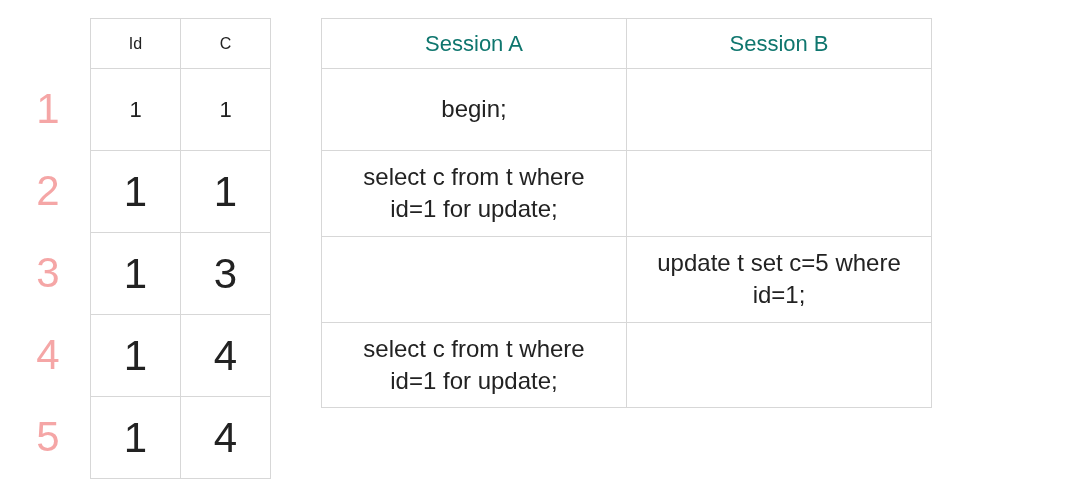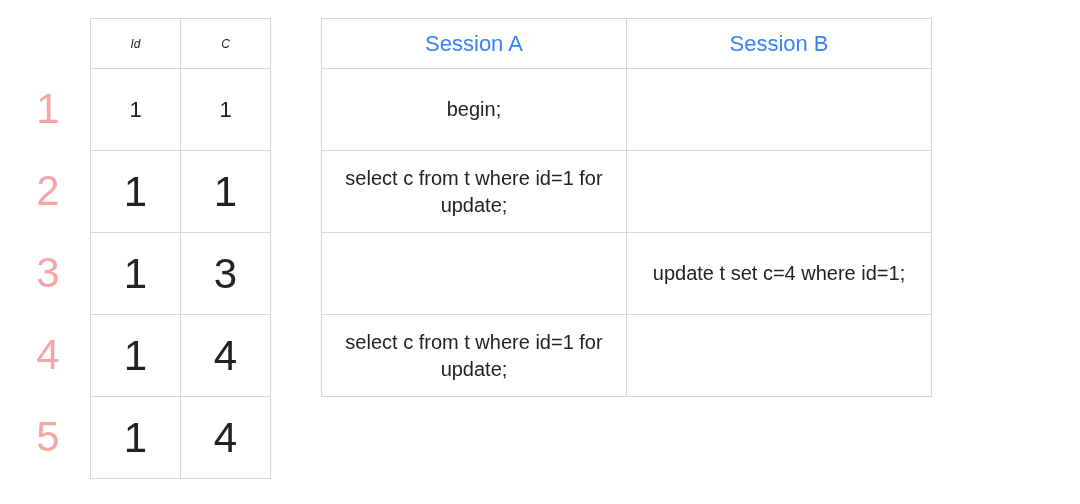--- a/index.html
+++ b/index.html
@@ -43,44 +43,43 @@
     border: 1px solid #d7d7d7;
     text-align: center;
     vertical-align: middle;
     font-weight: 400;
     color: #222;
   }
   
   .data-table th {
     width: 90px;
     height: 50px;
-    font-size: 12px;
-    font-style: italic;
+    font-size: 16px;
   }
   .data-table td {
     width: 90px;
     height: 82px;
   }
   .data-table td.small { font-size: 22px; }
   .data-table td.big {
     font-size: 42px;
     font-family: "Comic Sans MS", "Segoe Script", cursive, sans-serif;
   }
   
   .session-table th {
     width: 305px;
     height: 50px;
     font-size: 22px;
     font-weight: 400;
-    color: #3b82f6;
+    color: #0f766e;
   }
   .session-table td {
     width: 305px;
     height: 82px;
-    font-size: 20px;
+    font-size: 24px;
     padding: 10px 18px;
     line-height: 1.35;
   }
 </style>
 </head>
 <body>
 
 <div class="wrap">
 
   <div class="left">
@@ -137,21 +136,21 @@
       <tr>
         <td>begin;</td>
         <td></td>
       </tr>
       <tr>
         <td>select c from t where id=1 for update;</td>
         <td></td>
       </tr>
       <tr>
         <td></td>
-        <td>update t set c=4 where id=1;</td>
+        <td>update t set c=5 where id=1;</td>
       </tr>
       <tr>
         <td>select c from t where id=1 for update;</td>
         <td></td>
       </tr>
     </tbody>
   </table>
 
 </div>
 

